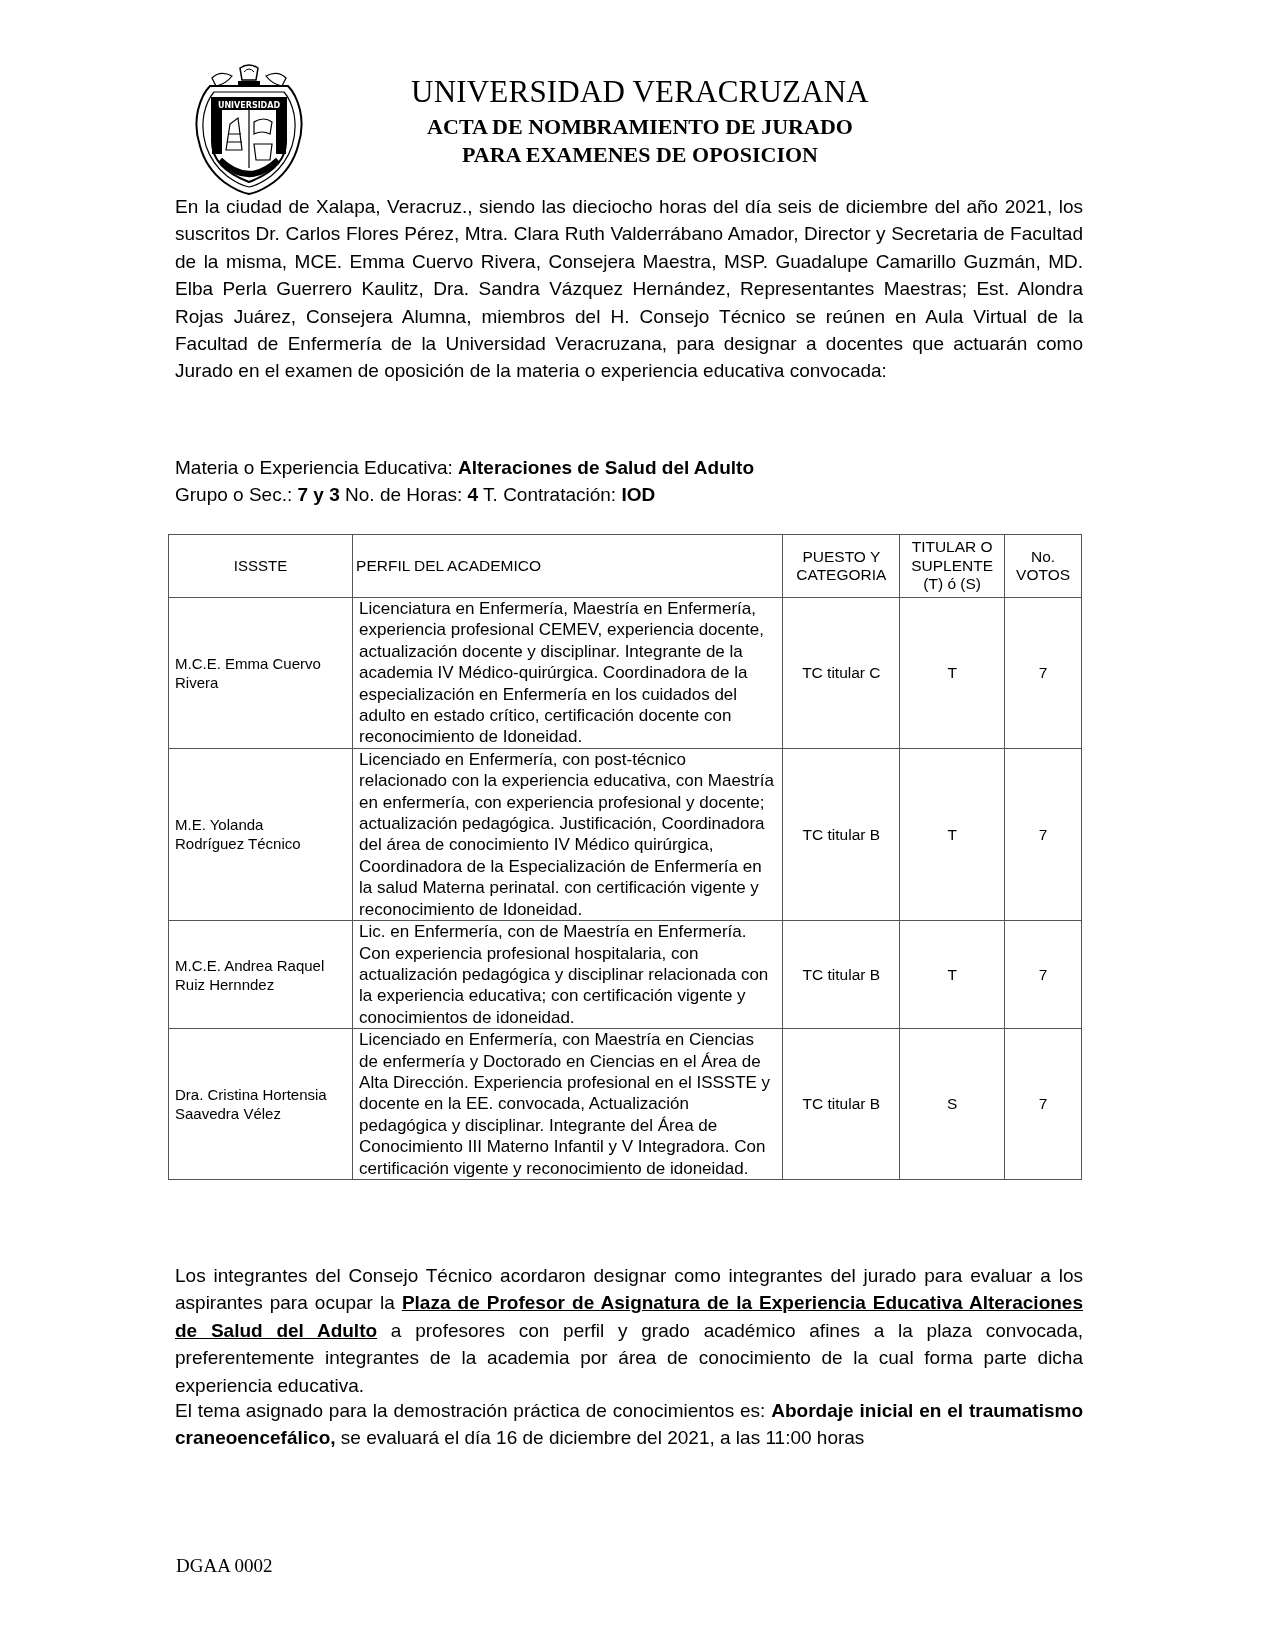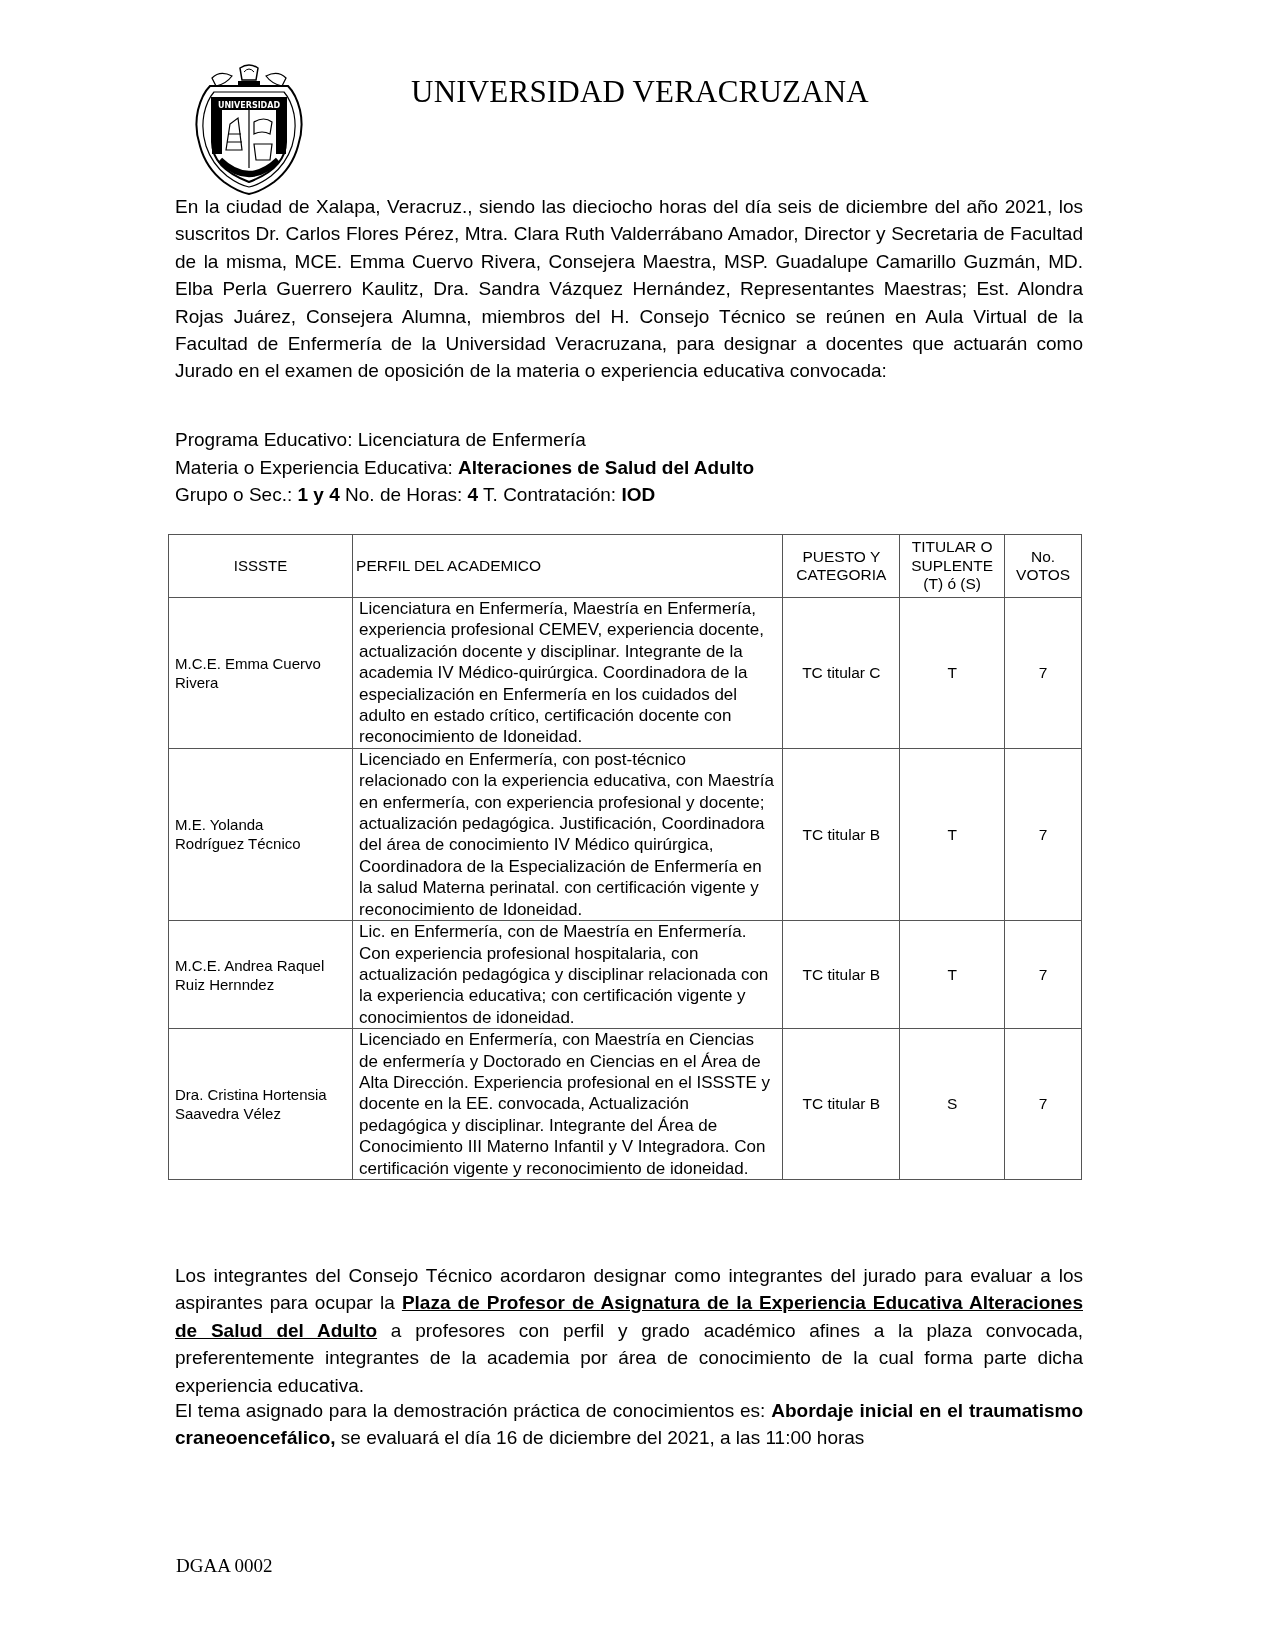--- a/index.html
+++ b/index.html
@@ -65,31 +65,30 @@
       <line x1="38" y1="70" x2="51" y2="70" stroke="#000" stroke-width="1"></line>
       <line x1="37" y1="78" x2="52" y2="78" stroke="#000" stroke-width="1"></line>
 
       <path d="M64 58 Q74 52 82 58 L80 70 Q72 66 64 70 Z" fill="none" stroke="#000" stroke-width="1.2"></path>
       <path d="M64 80 L82 80 L80 96 L66 96 Z" fill="none" stroke="#000" stroke-width="1.2"></path>
       <path d="M30 96 Q59 124 88 96" fill="none" stroke="#000" stroke-width="6"></path>
     </svg>
   </div>
 
   <div class="hdr hdr-uni">UNIVERSIDAD VERACRUZANA</div>
+  <div class="hdr hdr-acta">ACTA DE NOMBRAMIENTO DE JURADO</div>
+  <div class="hdr hdr-para">PARA EXAMENES DE OPOSICION</div>
 
   <div class="body-text intro">En la ciudad de Xalapa, Veracruz., siendo las dieciocho horas del día seis de diciembre del año 2021, los suscritos Dr. Carlos Flores Pérez, Mtra. Clara Ruth Valderrábano Amador, Director y Secretaria de Facultad de la misma, MCE. Emma Cuervo Rivera, Consejera Maestra, MSP. Guadalupe Camarillo Guzmán, MD. Elba Perla Guerrero Kaulitz, Dra. Sandra Vázquez Hernández, Representantes Maestras; Est. Alondra Rojas Juárez, Consejera Alumna, miembros del H. Consejo Técnico se reúnen en Aula Virtual de la Facultad de Enfermería de la Universidad Veracruzana, para designar a docentes que actuarán como Jurado en el examen de oposición de la materia o experiencia educativa convocada:</div>
 
-  <div class="info l1">
-    <span>Programa Educativo: </span><span>Licenciatura de Enfermería</span>
-  </div>
   <div class="info l2">
     <span>Materia o Experiencia Educativa: </span><b>Alteraciones de Salud del Adulto</b>
   </div>
   <div class="info l3">
-    <span>Grupo o Sec.: </span><b>1 y 4</b><span> No. de Horas: </span><b>4</b><span> T. Contratación: </span><b>IOD</b>
+    <span>Grupo o Sec.: </span><b>7 y 3</b><span> No. de Horas: </span><b>4</b><span> T. Contratación: </span><b>IOD</b>
   </div>
 
   <table class="jurado">
     <thead>
       <tr>
         <th class="c-nombre" style="text-align:center">ISSSTE</th>
         <th class="c-perfil" style="text-align:left;font-size:15.5px">PERFIL DEL ACADEMICO</th>
         <th class="c-puesto">
           <span>PUESTO Y</span><br>
           <span>CATEGORIA</span>

